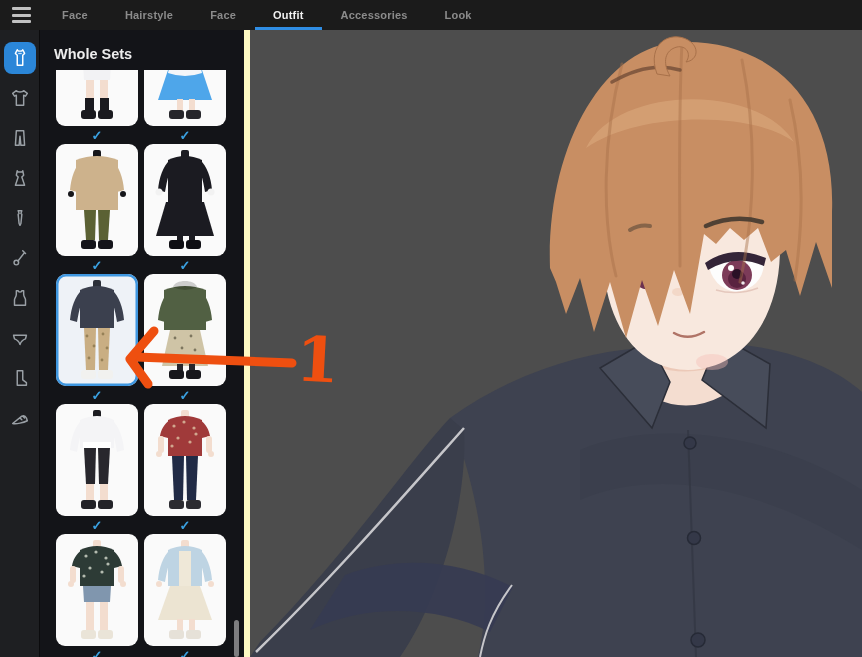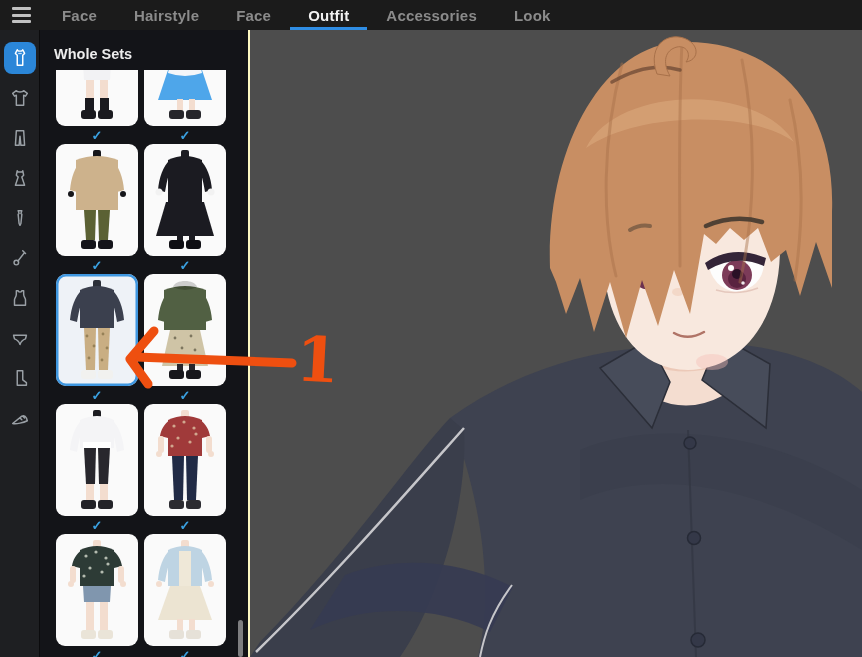--- a/index.html
+++ b/index.html
@@ -12,34 +12,34 @@
   *{margin:0;padding:0;box-sizing:border-box;}
   html,body{width:862px;height:657px;overflow:hidden;background:#000;}
   body{font-family:"Liberation Sans",sans-serif;position:relative;}
   .app{position:absolute;inset:0;width:862px;height:657px;background:var(--viewport);}
 
   
   .topbar{position:absolute;left:0;top:0;width:862px;height:30px;background:var(--topbar);z-index:20;}
   .hamburger{position:absolute;left:12px;top:7px;width:19px;height:16px;display:flex;flex-direction:column;justify-content:space-between;cursor:pointer;}
   .hamburger span{display:block;height:3px;background:#c0c0c0;border-radius:1px;}
   .tabs{position:absolute;left:62px;top:0;height:30px;display:flex;gap:37px;align-items:center;}
-  .tab{position:relative;height:30px;display:flex;align-items:center;font-size:15px;font-weight:700;color:var(--tabText);letter-spacing:.2px;cursor:pointer;white-space:nowrap;}
+  .tab{position:relative;height:30px;display:flex;align-items:center;font-size:11px;font-weight:700;color:var(--tabText);letter-spacing:.2px;cursor:pointer;white-space:nowrap;}
   .tab.active{color:var(--tabActive);}
   .tab.active::after{content:"";position:absolute;left:-18px;right:-18px;bottom:0;height:3px;background:var(--accent);}
 
   
   .rail{position:absolute;left:0;top:30px;width:40px;height:627px;background:var(--sidebar);border-right:1px solid #0b0b0d;z-index:10;}
   .rail-item{width:32px;height:32px;margin:8px auto 0 auto;border-radius:8px;display:flex;align-items:center;justify-content:center;cursor:pointer;}
   .rail-item:first-child{margin-top:12px;}
   .rail-item.selected{background:#2b86d8;}
   .rail-item svg{width:22px;height:22px;stroke:var(--icon);fill:none;stroke-width:1.6;stroke-linecap:round;stroke-linejoin:round;}
   .rail-item.selected svg{stroke:#fff;}
 
   
-  .panel{position:absolute;left:40px;top:30px;width:210px;height:627px;background:var(--panel);border-right:2px solid #fef9c3;overflow:hidden;z-index:5;}
+  .panel{position:absolute;left:40px;top:30px;width:210px;height:627px;background:var(--panel);border-right:6px solid #fef9c3;overflow:hidden;z-index:5;}
   .panel-title{margin:16px 0 8px 14px;font-size:14.5px;font-weight:700;color:#ededed;}
   .grid{display:grid;grid-template-columns:82px 82px;column-gap:6px;padding-left:16px;}
   .cell{display:flex;flex-direction:column;align-items:center;}
   .thumb{position:relative;width:82px;height:112px;background:var(--thumbBg);border-radius:9px;overflow:hidden;cursor:pointer;}
   .thumb.cropped{height:56px;border-radius:0 0 9px 9px;}
   .thumb svg{position:absolute;left:0;bottom:0;width:82px;height:112px;}
   .thumb.selected{background:#eef2f7;box-shadow:0 0 0 2.5px #3f97e0 inset;border-radius:10px;}
   .checkrow{height:18px;display:flex;align-items:center;justify-content:center;font-size:13px;font-weight:700;color:var(--check);}
   .panel-scroll{position:absolute;right:5px;bottom:0;width:5px;height:37px;background:var(--scroll);border-radius:3px;cursor:pointer;}
 

